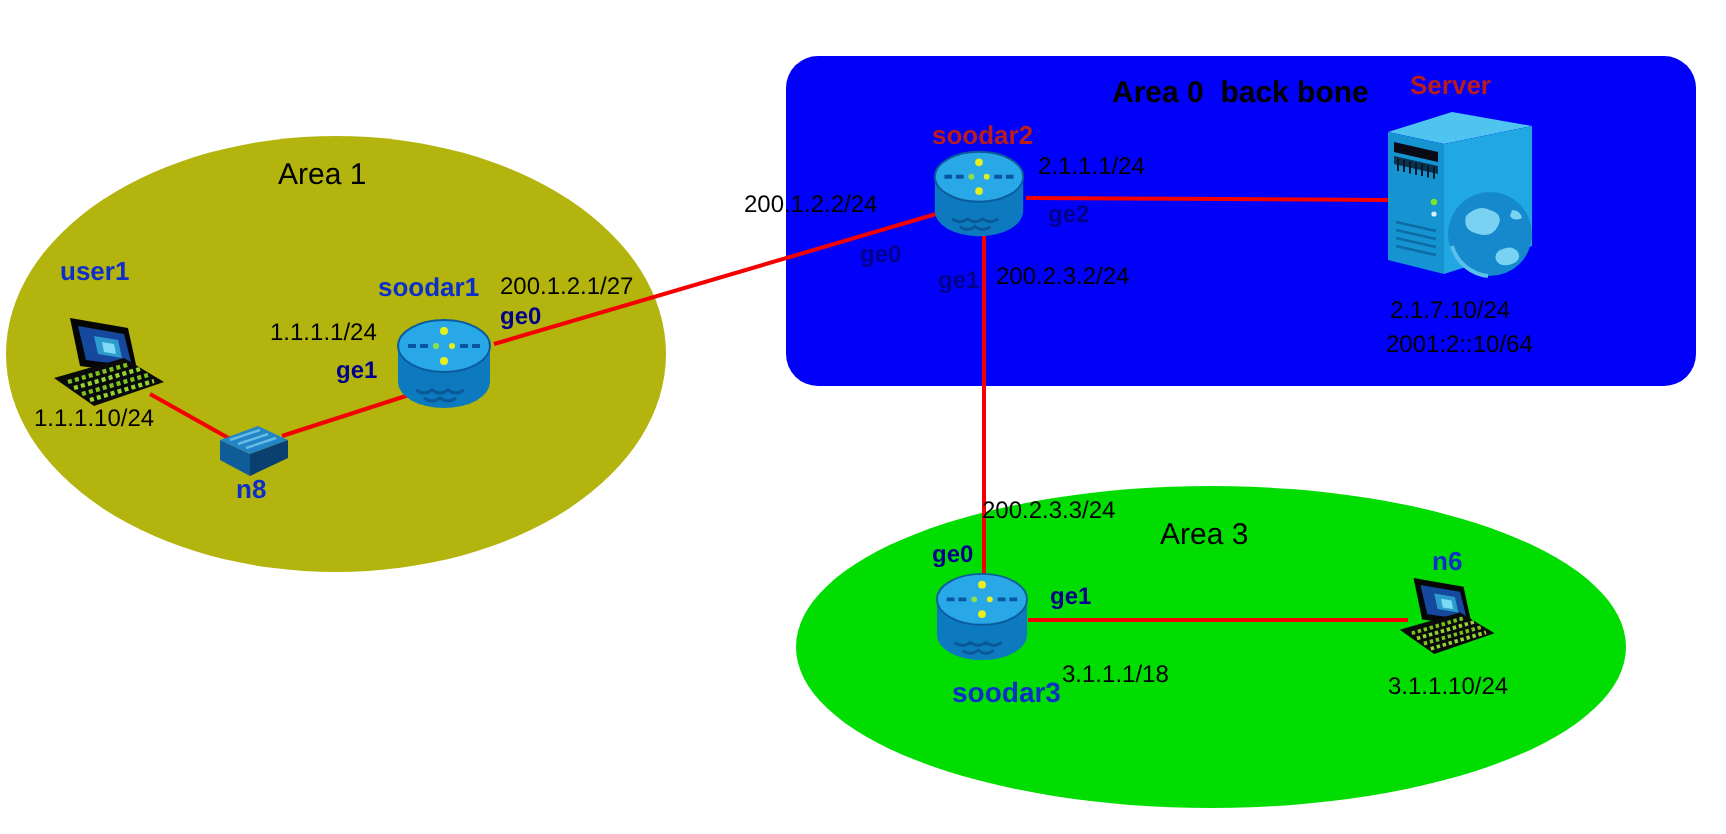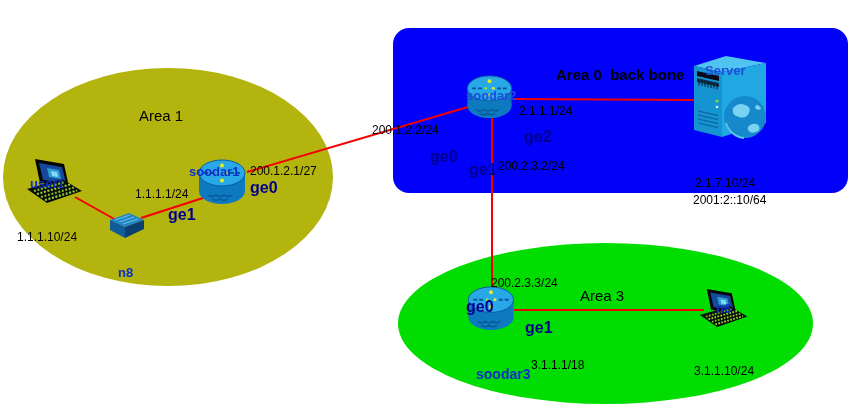--- a/index.html
+++ b/index.html
@@ -1,32 +1,32 @@
 <!DOCTYPE html>
 <html><head>
 <meta charset="utf-8">
 <style>
   html,body{margin:0;padding:0;background:#ffffff;}
   #canvas{
     position:relative;width:863px;height:417px;overflow:hidden;
     font-family:"Liberation Sans", sans-serif;background:#ffffff;
   }
-  .abs{position:absolute;margin-top:28px;}
+  .abs{position:absolute;}
   
   .area-ellipse{position:absolute;border-radius:50%;}
   .area-rect{position:absolute;border-radius:16px;}
   #area1{left:3px;top:68px;width:330px;height:218px;background:#b3b40e;}
   #area0{left:393px;top:28px;width:455px;height:165px;background:#0101fa;}
   #area3{left:398px;top:243px;width:415px;height:161px;background:#01dd01;}
   
   .area-title{position:absolute;font-size:15px;color:#000;white-space:pre;}
   .area-title.bold{font-weight:bold;}
   .node-label{position:absolute;font-size:13px;font-weight:bold;color:#0c2fc9;white-space:nowrap;}
-  .node-label.on-blue{color:#1d4ed8;}
-  .iface-label{position:absolute;font-size:16px;font-weight:bold;color:#00008b;white-space:nowrap;}
+  .node-label.on-blue{color:#b91c1c;}
+  .iface-label{position:absolute;font-size:12px;font-weight:bold;color:#00008b;white-space:nowrap;}
   .ip-label{position:absolute;font-size:12px;color:#000;white-space:nowrap;}
   
   #links-layer{position:absolute;left:0;top:0;z-index:2;}
   .shape-layer{z-index:1;}
   .node-icon{position:absolute;z-index:3;}
   .lbl{z-index:4;}
 </style>
 </head>
 <body>
 
@@ -51,21 +51,21 @@
     <polygon points="9,1 38,6 43,29 14,25" fill="#050505"></polygon>
     <polygon points="13,5 36,9 40,25 17,22" fill="#16489e"></polygon>
     <polygon points="21,10 33,12 35,21 23,19" fill="#2f9ace"></polygon>
     <polygon points="25,13 31,14 32,19 26,18" fill="#7fdaf8"></polygon>
     <polygon points="1,31 36,21 56,33 21,45" fill="#0a0a0a"></polygon>
     <path d="M8,33 L39,24" stroke="#7cc41c" stroke-width="2.2" stroke-dasharray="2,1.6" fill="none"></path>
     <path d="M11,36 L44,26.5" stroke="#93d633" stroke-width="2.2" stroke-dasharray="2,1.6" fill="none"></path>
     <path d="M15,39 L48,29.5" stroke="#7cc41c" stroke-width="2.2" stroke-dasharray="2,1.6" fill="none"></path>
     <path d="M19,42 L51,32.5" stroke="#93d633" stroke-width="2.2" stroke-dasharray="2,1.6" fill="none"></path>
   </svg>
-  <span class="node-label lbl abs" style="left:30px;top:148px;">user1</span>
+  <span class="node-label lbl abs" style="left:30px;top:128px;">user1</span>
   <span class="ip-label lbl abs" style="left:17px;top:202px;">1.1.1.10/24</span>
 
   <svg class="node-icon" style="left:109px;top:212px;" width="36" height="27" viewBox="0 0 36 27">
     <polygon points="1,8 20,1 35,8 16,15" fill="#2285c6"></polygon>
     <path d="M6,8 L21,3 M10,10 L25,5 M14,12 L29,7" stroke="#66bce4" stroke-width="1.2" fill="none"></path>
     <polygon points="1,8 16,15 16,26 1,18" fill="#0f5c98"></polygon>
     <polygon points="16,15 35,8 35,17 16,26" fill="#0a4070"></polygon>
   </svg>
   <span class="node-label lbl abs" style="left:118px;top:237px;">n8</span>
 

